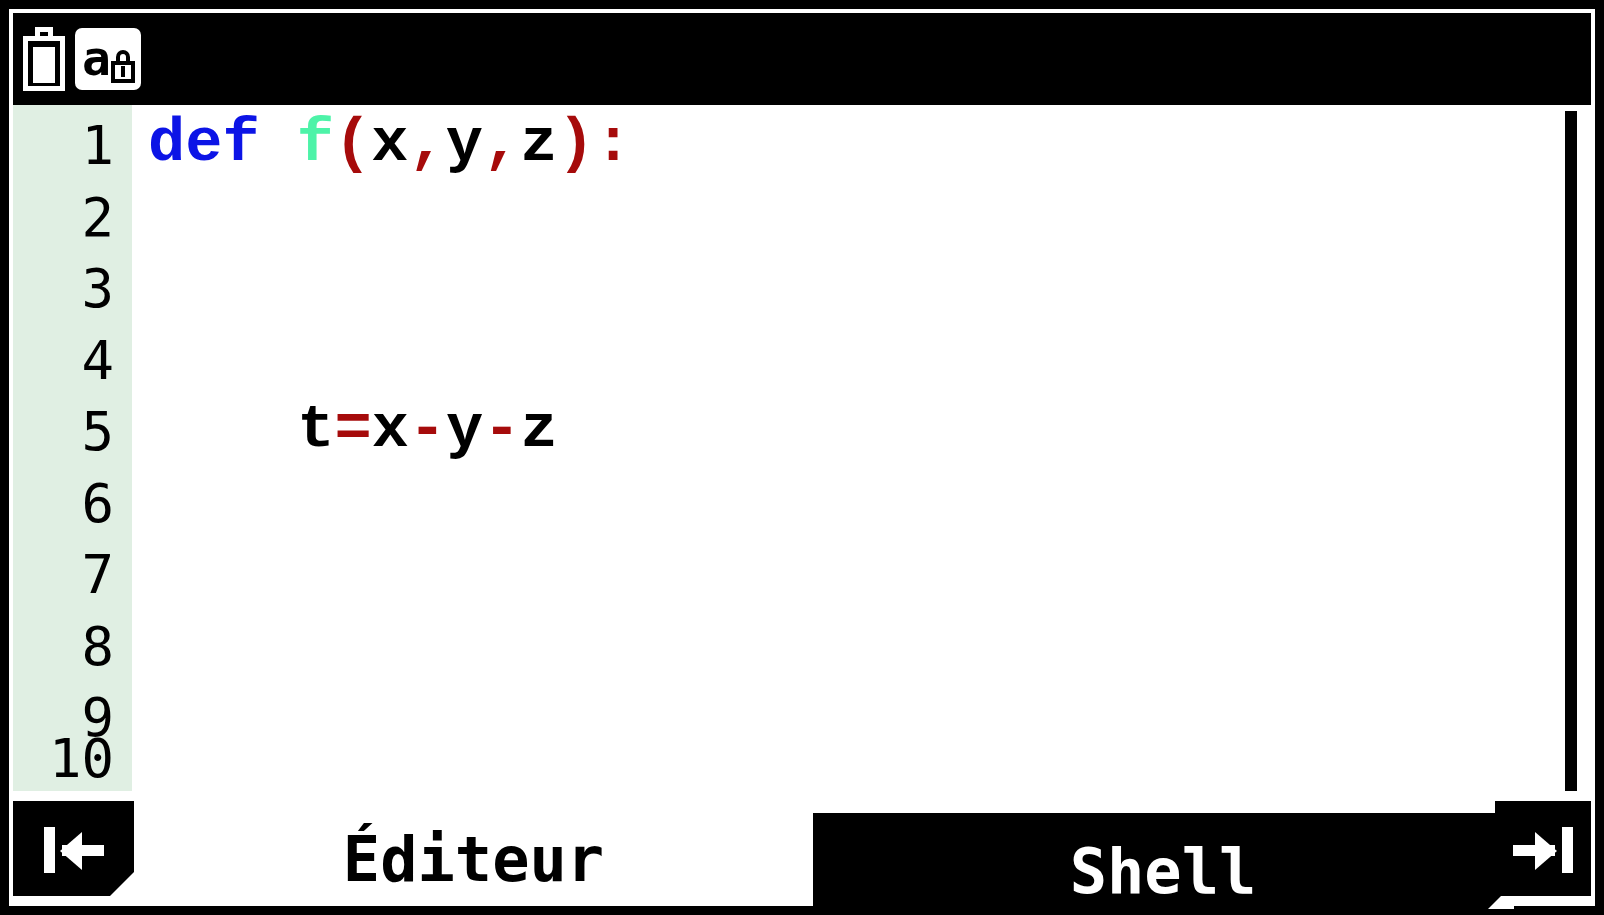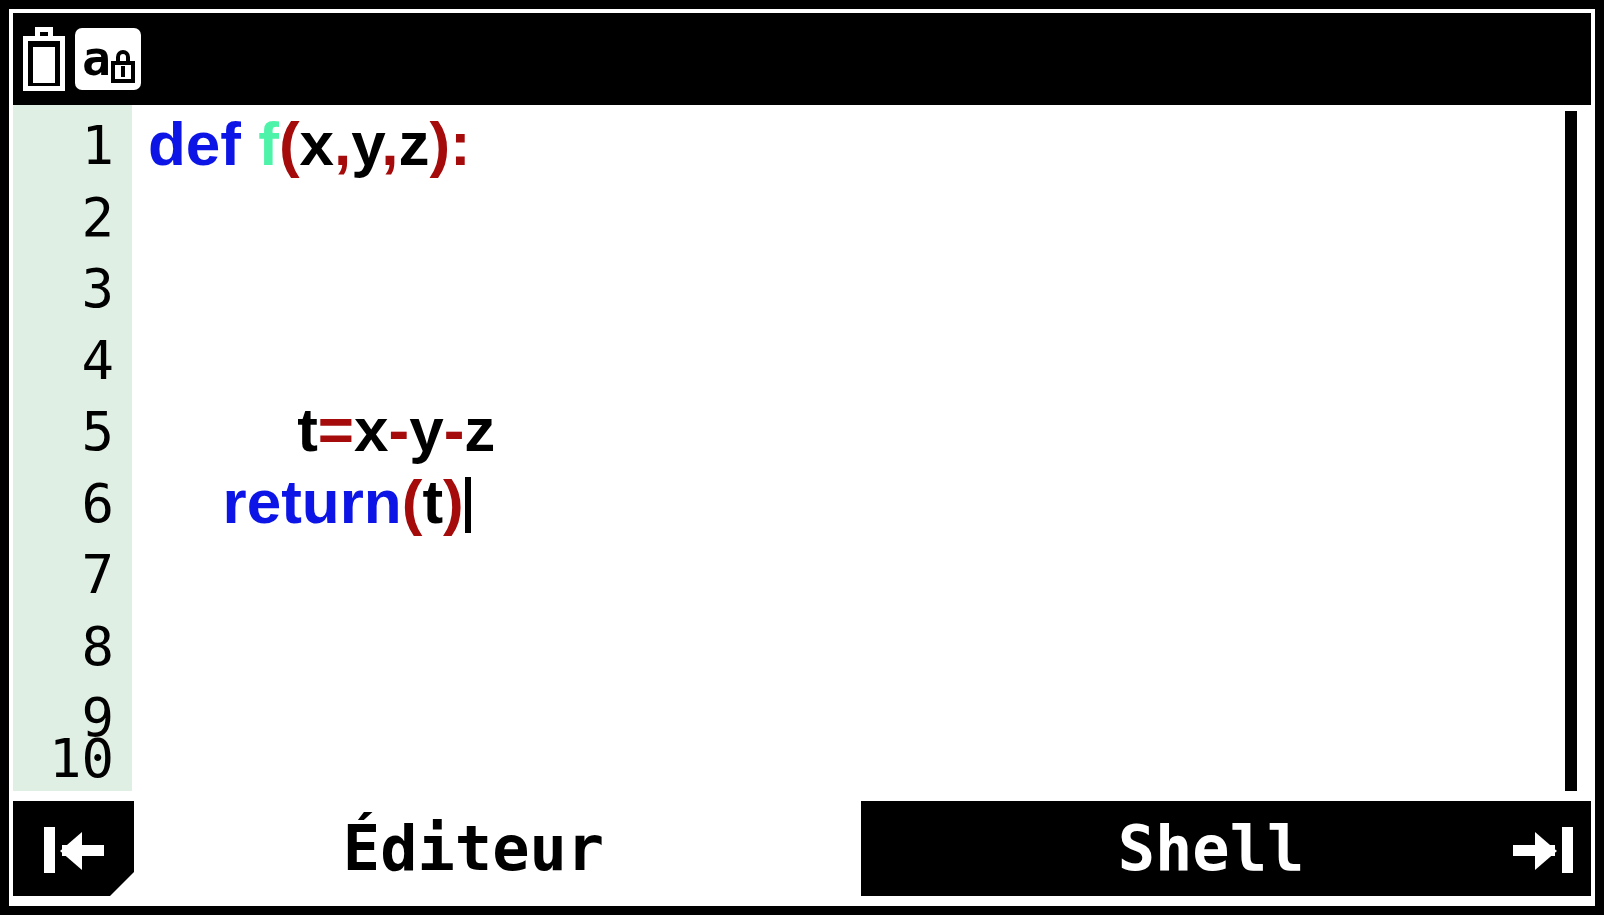--- a/index.html
+++ b/index.html
@@ -168,21 +168,21 @@
     position: absolute;
     left: 119px; top: 0;
     right: 0; bottom: 0;
     overflow: hidden;
   }
 
   .codeline {
     position: absolute;
     left: 16px;
     white-space: pre;
-    font-family: Liberation Sans, sans-serif;
+    font-family: Liberation Mono, monospace;
     font-size: 62px;
     line-height: 62px;
     font-weight: bold;
     letter-spacing: 0px;
   }
 
   .tk-kw   { color: #0c14e6; }   
   .tk-fn   { color: #4df3a8; }   
   .tk-num  { color: #4df3a8; }
   .tk-op   { color: #a60b0b; }   
@@ -303,21 +303,21 @@
     border-top: 19px solid transparent;
     border-bottom: 19px solid transparent;
     border-left: 22px solid #ffffff;
   }
 
   .tab {
     position: absolute;
     top: 10px;
     height: 95px;
     display: flex;
-    align-items: center;
+    align-items: flex-end;
     justify-content: center;
     font-family: "DejaVu Sans Mono", "Liberation Mono", monospace;
     font-size: 62px;
     font-weight: bold;
     letter-spacing: 0px;
     box-sizing: border-box;
   }
   .tab.active {
     background: #ffffff;
     color: #000000;
@@ -331,21 +331,21 @@
     content: "";
     position: absolute;
     right: -1px;
     bottom: -1px;
     width: 0; height: 0;
     border-left: 26px solid transparent;
     border-bottom: 26px solid #ffffff;
   }
 
   #tab-editor { left: 121px; width: 679px; }
-  #tab-shell  { left: 848px; width: 700px; }
+  #tab-shell  { left: 800px; width: 700px; margin-top: 12px; }
 </style>
 </head>
 <body>
 
 <div id="screen">
   <div id="inner">
 
     <div id="titlebar">
 
       <div class="icon-battery">
@@ -372,21 +372,20 @@
           <div class="lineno" style="top: 300px;">5</div>
           <div class="lineno" style="top: 371.5px;">6</div>
           <div class="lineno" style="top: 443px;">7</div>
           <div class="lineno" style="top: 514.5px;">8</div>
           <div class="lineno" style="top: 586px;">9</div>
           <div class="lineno" style="top: 627px;">10</div>
         </div>
       <div id="codearea">
           <div class="codeline" style="top: 8px;"><span class="tk-kw">def</span><span class="tk-id"> </span><span class="tk-fn">f</span><span class="tk-op">(</span><span class="tk-id">x</span><span class="tk-op">,</span><span class="tk-id">y</span><span class="tk-op">,</span><span class="tk-id">z</span><span class="tk-op">)</span><span class="tk-op">:</span></div>
           <div class="codeline" style="top: 294px;"><span style="display: inline-block; width: 149.2px;"></span><span class="tk-id">t</span><span class="tk-op">=</span><span class="tk-id">x</span><span class="tk-op">-</span><span class="tk-id">y</span><span class="tk-op">-</span><span class="tk-id">z</span></div>
-          <div class="codeline" style="top: 365.5px;"><span style="display: inline-block; width: 74.6px;"></span><span class="tk-kw">return</span><span class="tk-op">(</span><span class="tk-id">t</span><span class="tk-op">)</span><span class="caret"></span></div>
           <div class="codeline" style="top: 437px;"></div>
           <div class="codeline" style="top: 508.5px;"></div>
           <div class="codeline" style="top: 580px;"></div>
           <div class="codeline" style="top: 651.5px;"></div>
         </div>
 
       <div id="scrollbar-track">
         <div id="scrollbar-thumb"></div>
       </div>
     </div>

